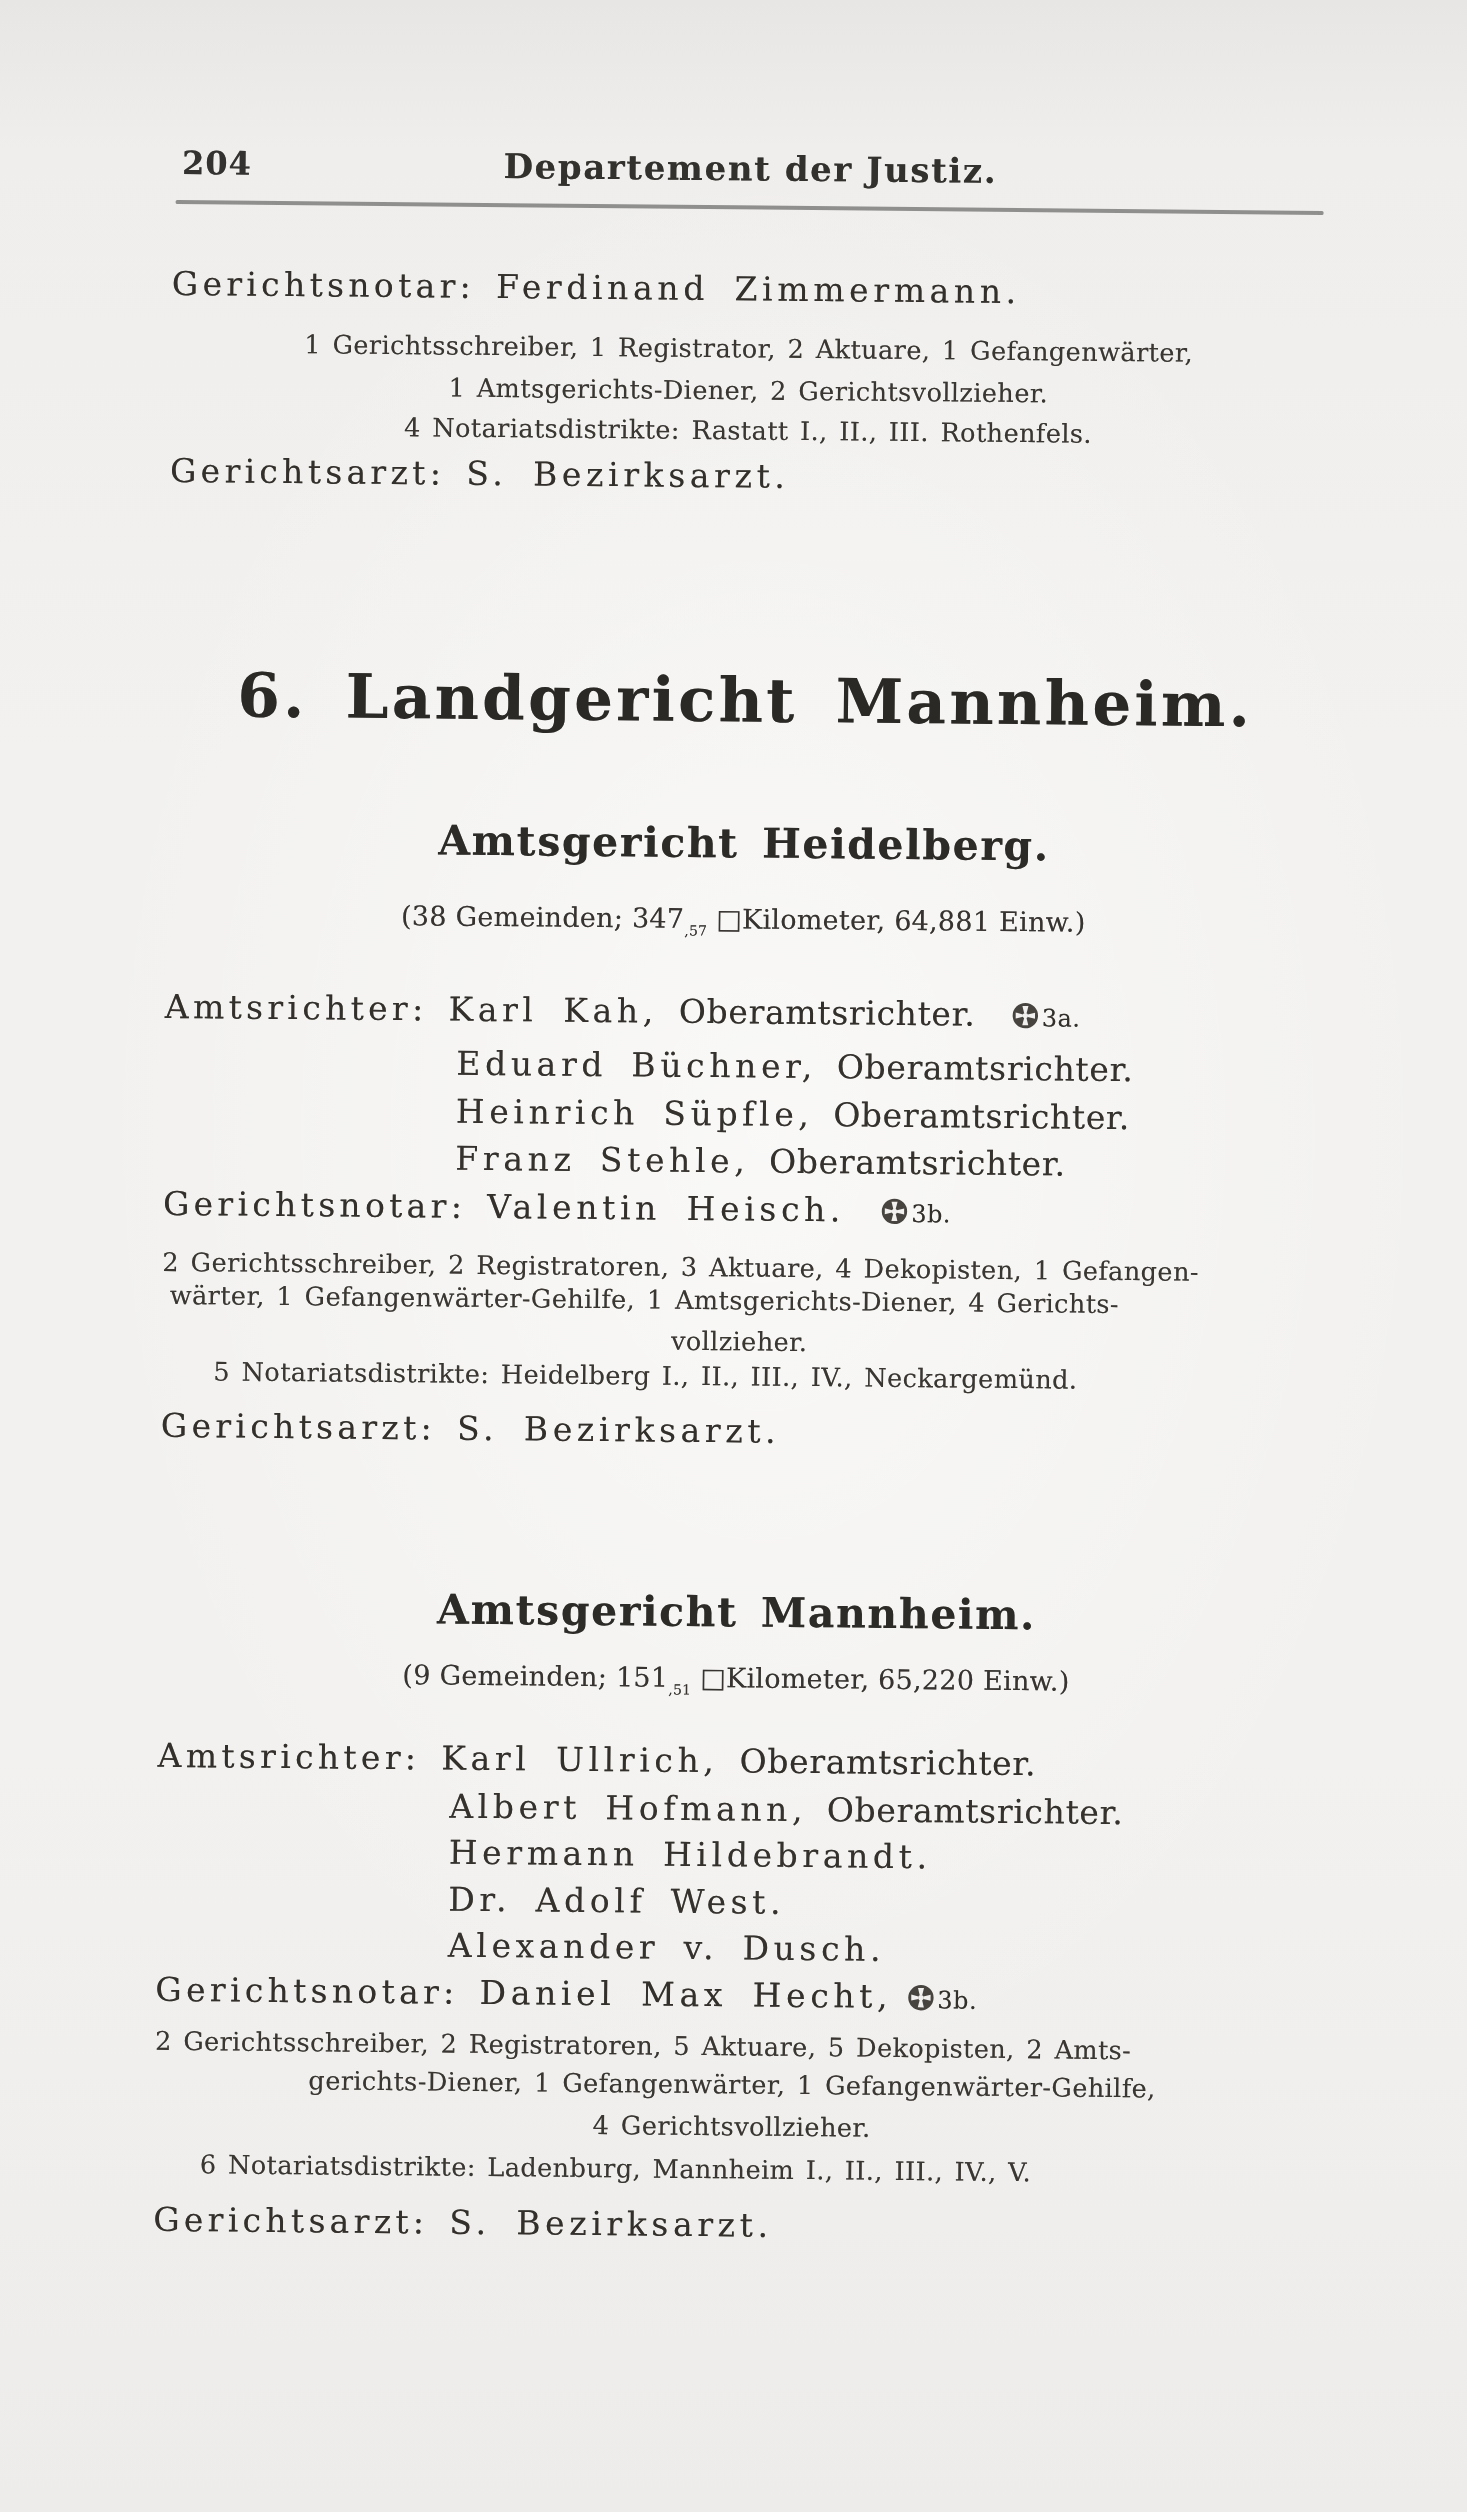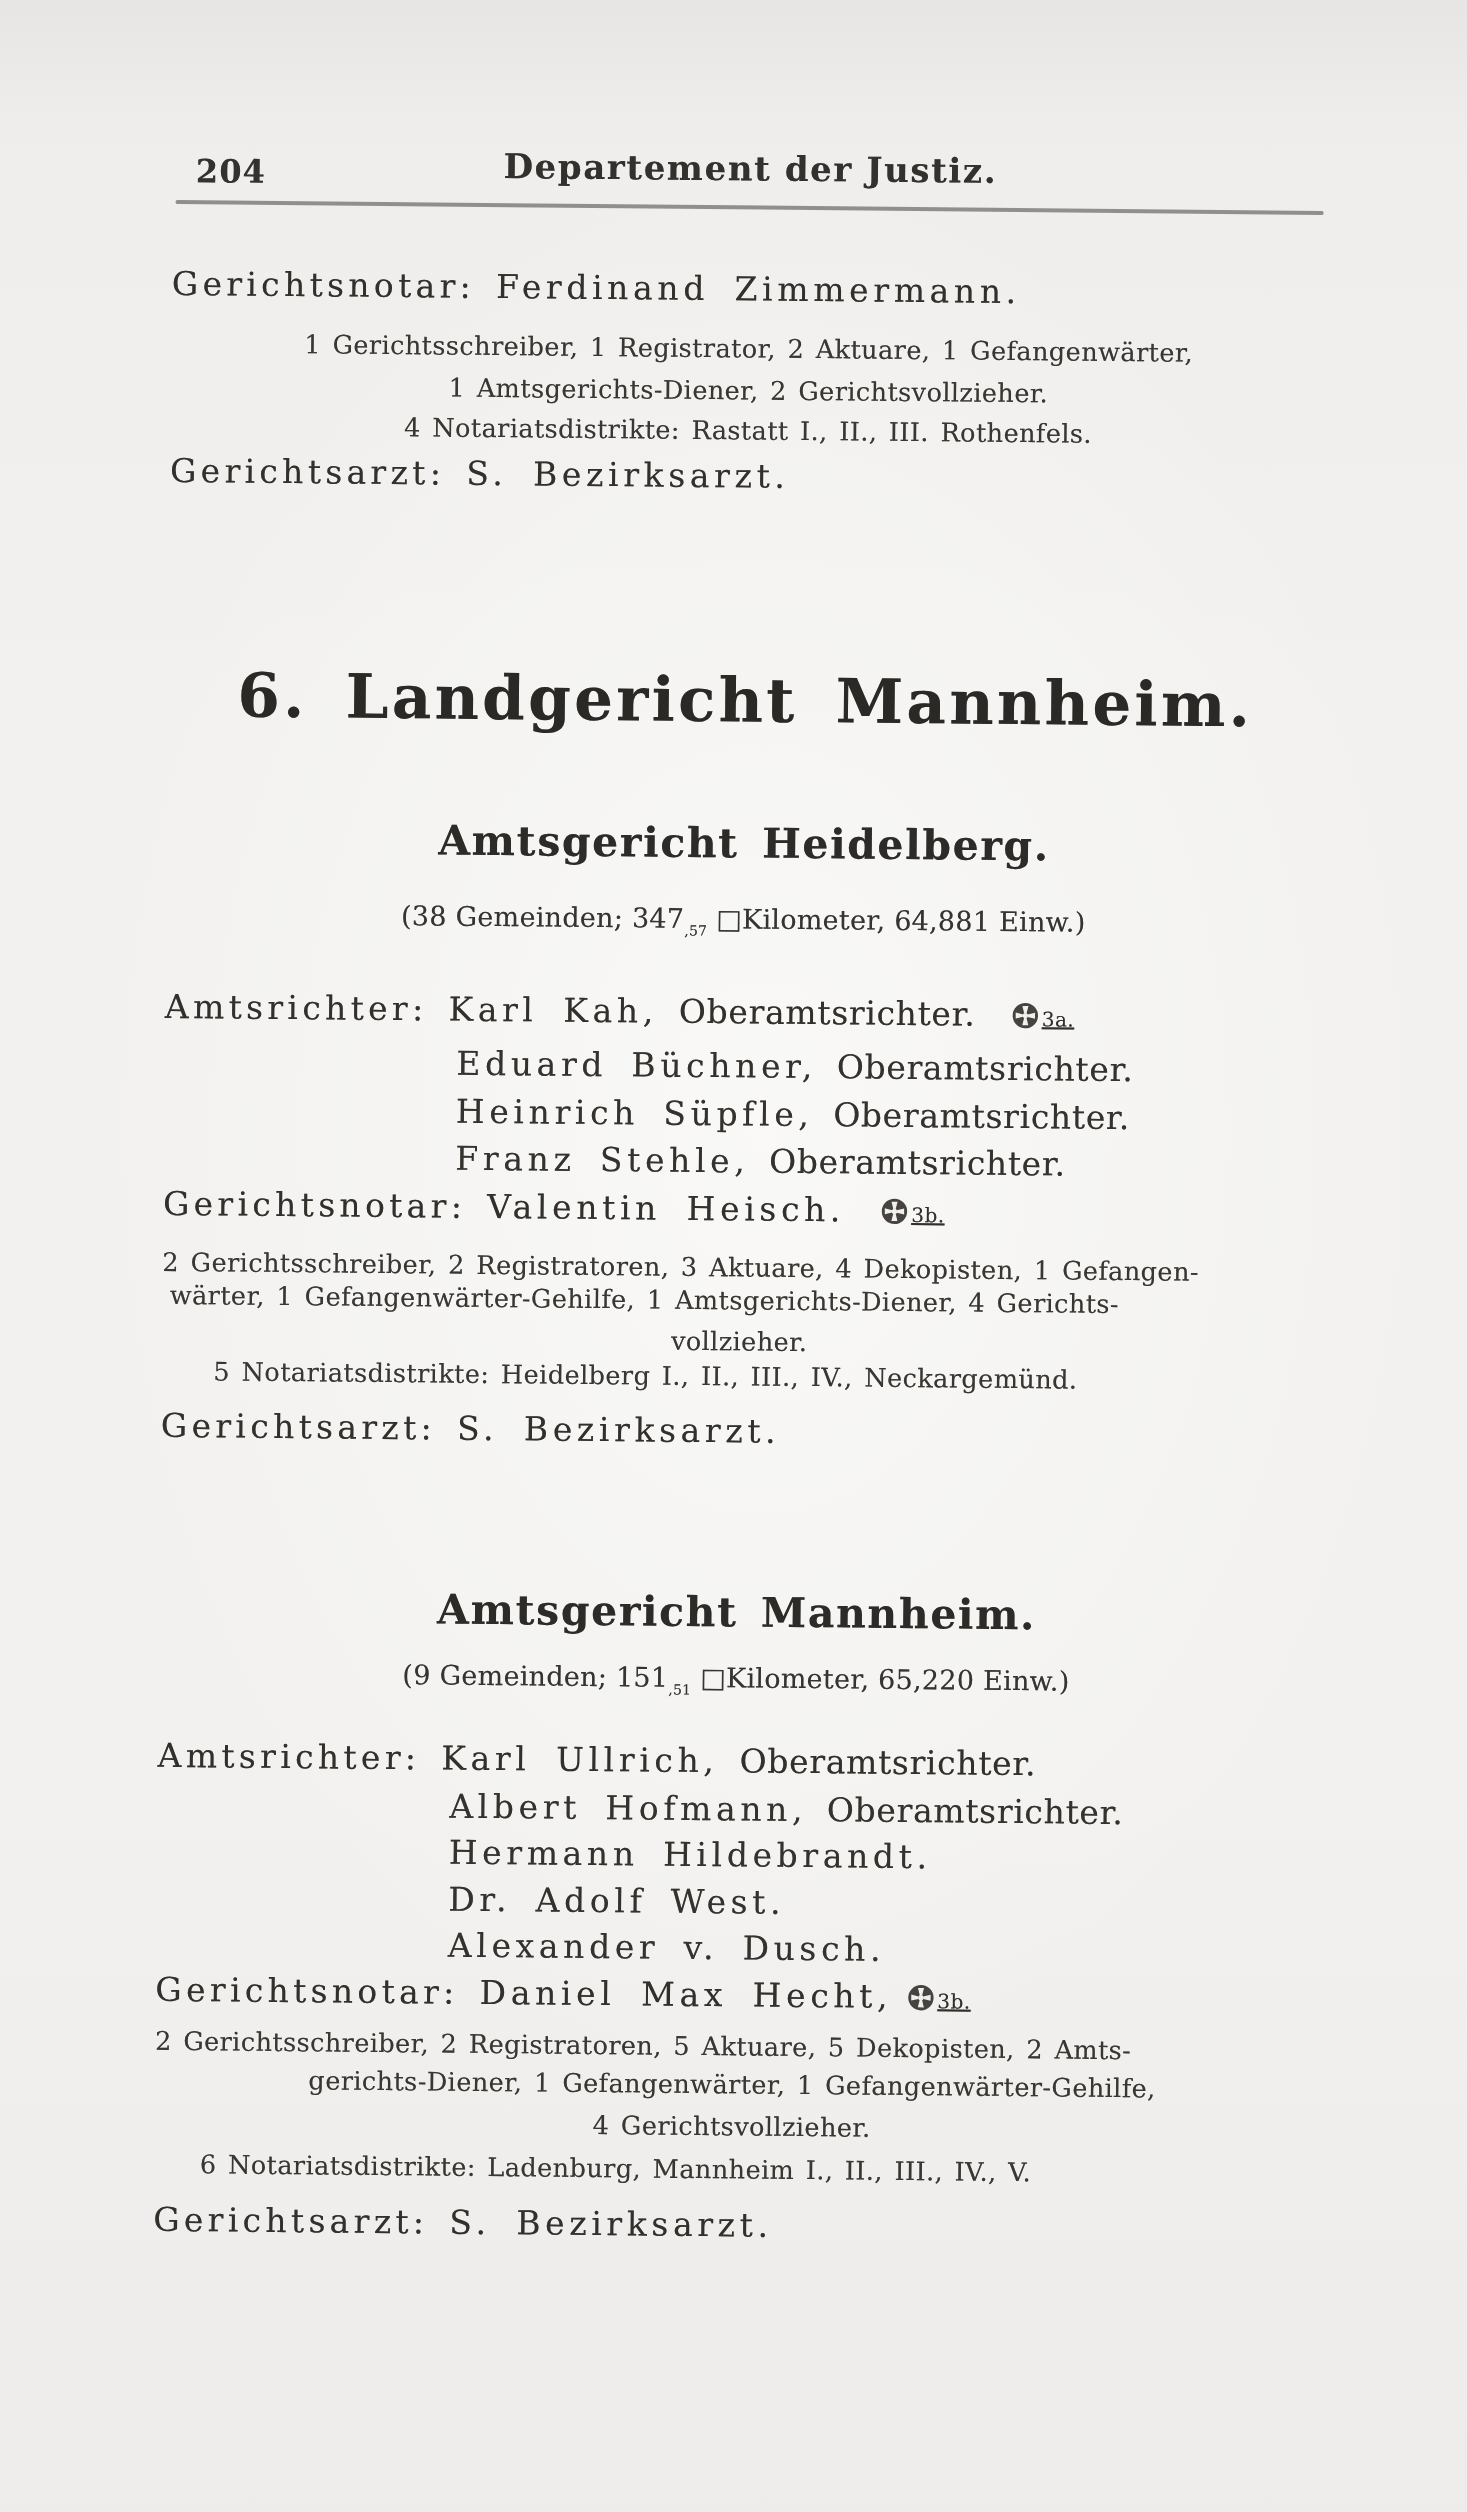--- a/index.html
+++ b/index.html
@@ -39,32 +39,32 @@
 
   .staff{font-size:25.6px;color:#3a3733;letter-spacing:0.015em;word-spacing:0.12em;}
 
   .lg-title{font-size:61px;font-weight:bold;letter-spacing:3.3px;color:#2b2926;word-spacing:0.22em;}
   .ag-title{font-size:41px;font-weight:bold;letter-spacing:1.6px;color:#2d2b28;word-spacing:0.18em;}
   .stats{font-size:27px;color:#363330;letter-spacing:0.01em;}
   .stats .subscript{font-size:14px;vertical-align:-7.6px;}
 
   .medal{display:inline-block;width:29px;height:29px;vertical-align:-4.4px;margin:0 2.2px 0 14px;}
   .medal.gap-big{margin-left:35px;}
-  .decoration{font-size:20px;letter-spacing:0.5px;text-decoration:underline;}
+  .decoration{font-size:24px;letter-spacing:0.5px;}
 
   .ink{text-shadow:0 0 0.5px rgba(40,36,30,0.45);}
 </style>
 </head>
 <body>
 
 <div class="page">
   <div class="skew">
     <div class="content ink">
 
-      <div class="line page-number" style="left:23px;top:144px;margin-top:8px;">204</div>
+      <div class="line page-number" style="left:9px;top:144px;">204</div>
       <div class="line running-head center" style="top:143px;">Departement der Justiz.</div>
       <div class="head-rule"></div>
 
       <div class="line lead" style="left:0;top:264px;">
         <span class="label">Gerichtsnotar:</span>
         <span class="spaced">Ferdinand Zimmermann.</span>
       </div>
       <div class="line staff center" style="top:328px;">1 Gerichtsschreiber, 1 Registrator, 2 Aktuare, 1 Gefangenwärter,</div>
       <div class="line staff center" style="top:370px;">1 Amtsgerichts-Diener, 2 Gerichtsvollzieher.</div>
       <div class="line staff center" style="top:410px;">4 Notariatsdistrikte: Rastatt I., II., III. Rothenfels.</div>

